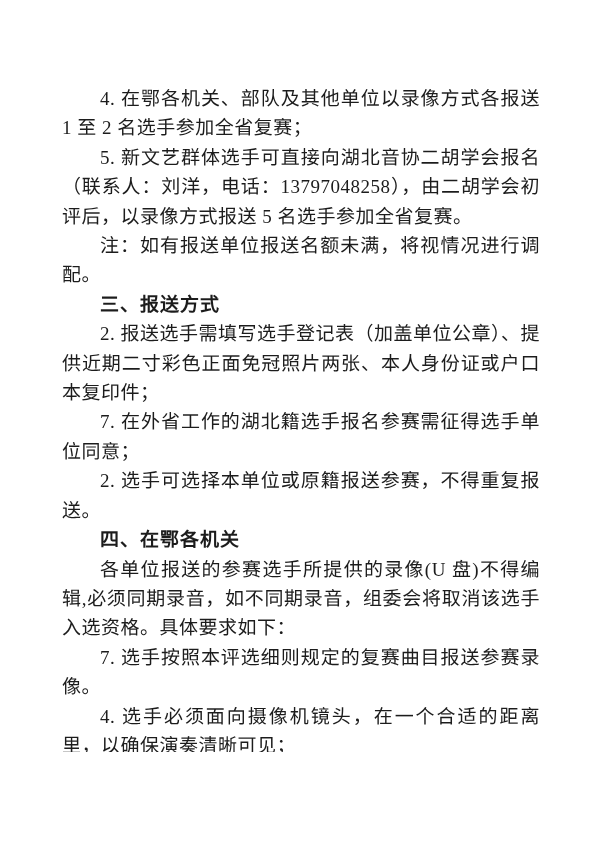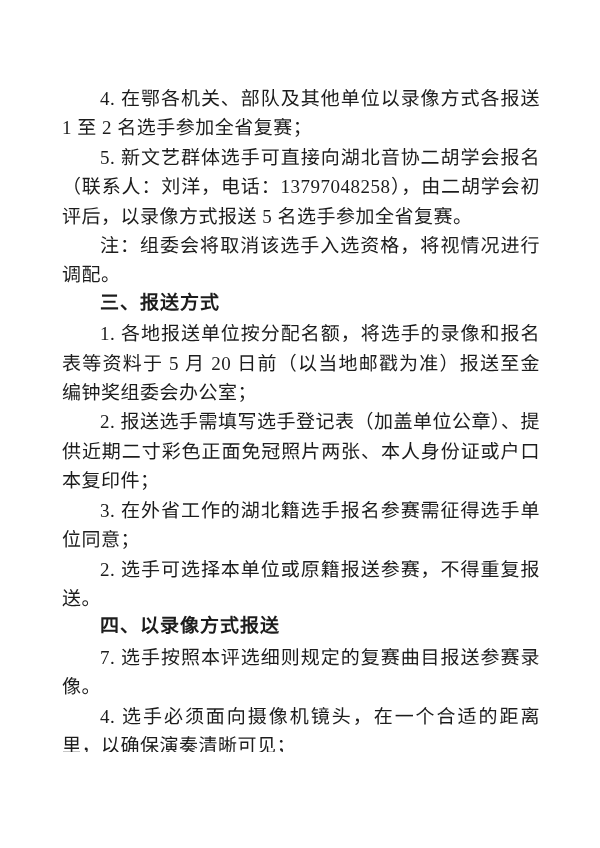--- a/index.html
+++ b/index.html
@@ -27,45 +27,45 @@
     text-align: justify;
     text-justify: inter-ideograph;
   }
   .doc-body p {
     margin: 0;
     padding: 0;
     text-indent: 2em;
     letter-spacing: 0.5px;
   }
   .doc-body p.heading {
-    font-family: Liberation Mono, monospace;
+    font-family: Liberation Sans, sans-serif;
     font-weight: bold;
     letter-spacing: 1px;
   }
   .page-number {
     position: absolute;
     right: 74px;
     top: 784px;
     font-size: 15px;
     letter-spacing: 3px;
     color: #7f1d1d;
     font-family: "Liberation Serif", "DejaVu Serif", serif;
   }
 </style>
 </head>
 <body>
 
 <div class="page">
   <div class="doc-body">
       <p class="para">4. 在鄂各机关、部队及其他单位以录像方式各报送 1 至 2 名选手参加全省复赛；</p>
       <p class="para">5. 新文艺群体选手可直接向湖北音协二胡学会报名（联系人：刘洋，电话：13797048258），由二胡学会初评后，以录像方式报送 5 名选手参加全省复赛。</p>
-      <p class="para">注：组委会将取消该选手入选资格，将视情况进行调配。</p>
+      <p class="para">注：如有报送单位报送名额未满，将视情况进行调配。</p>
       <p class="heading">三、报送方式</p>
-      <p class="para">1. 各地报送单位按分配名额，将选手的录像和报名表等资料于 5 月 20 日前（以当地邮戳为准）报送至金编钟奖组委会办公室；</p>
       <p class="para">2. 报送选手需填写选手登记表（加盖单位公章）、提供近期二寸彩色正面免冠照片两张、本人身份证或户口本复印件；</p>
-      <p class="para">3. 在外省工作的湖北籍选手报名参赛需征得选手单位同意；</p>
+      <p class="para">7. 在外省工作的湖北籍选手报名参赛需征得选手单位同意；</p>
       <p class="para">2. 选手可选择本单位或原籍报送参赛，不得重复报送。</p>
-      <p class="heading">四、以录像方式报送</p>
+      <p class="heading">四、在鄂各机关</p>
+      <p class="para">各单位报送的参赛选手所提供的录像(U 盘)不得编辑,必须同期录音，如不同期录音，组委会将取消该选手入选资格。具体要求如下：</p>
       <p class="para">7. 选手按照本评选细则规定的复赛曲目报送参赛录像。</p>
       <p class="para">4. 选手必须面向摄像机镜头，在一个合适的距离里，以确保演奏清晰可见；</p>
     </div>
   <div class="page-number">- 17 -</div>
 </div>
 
 </body></html>

